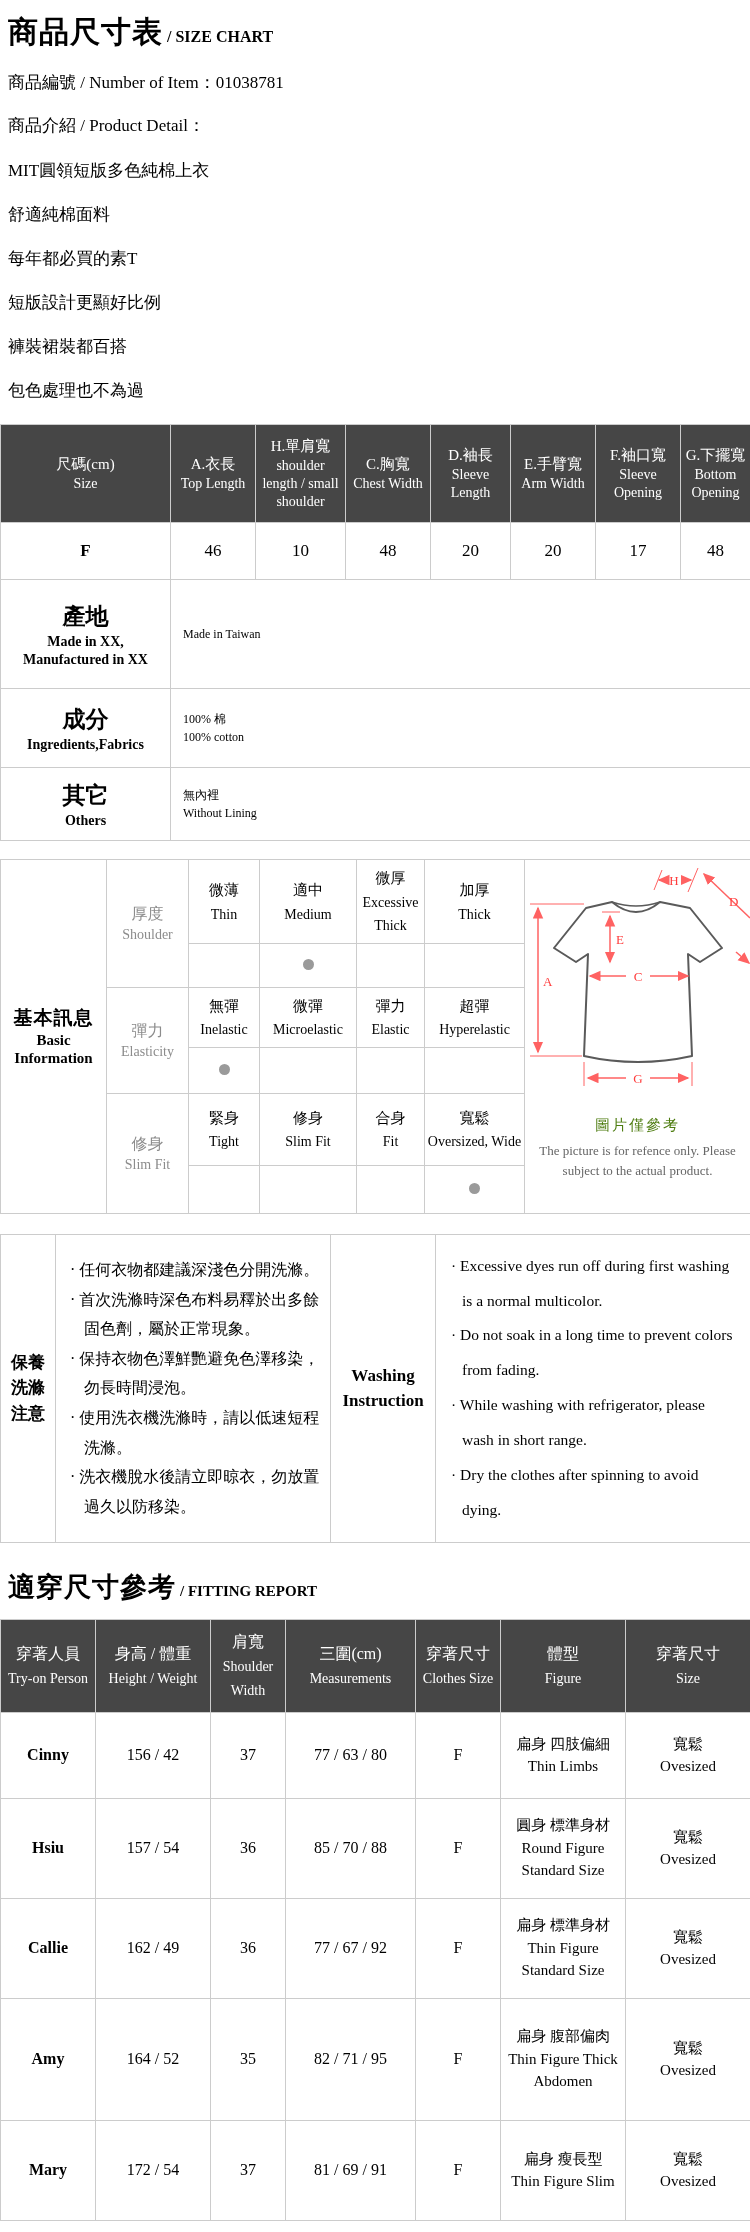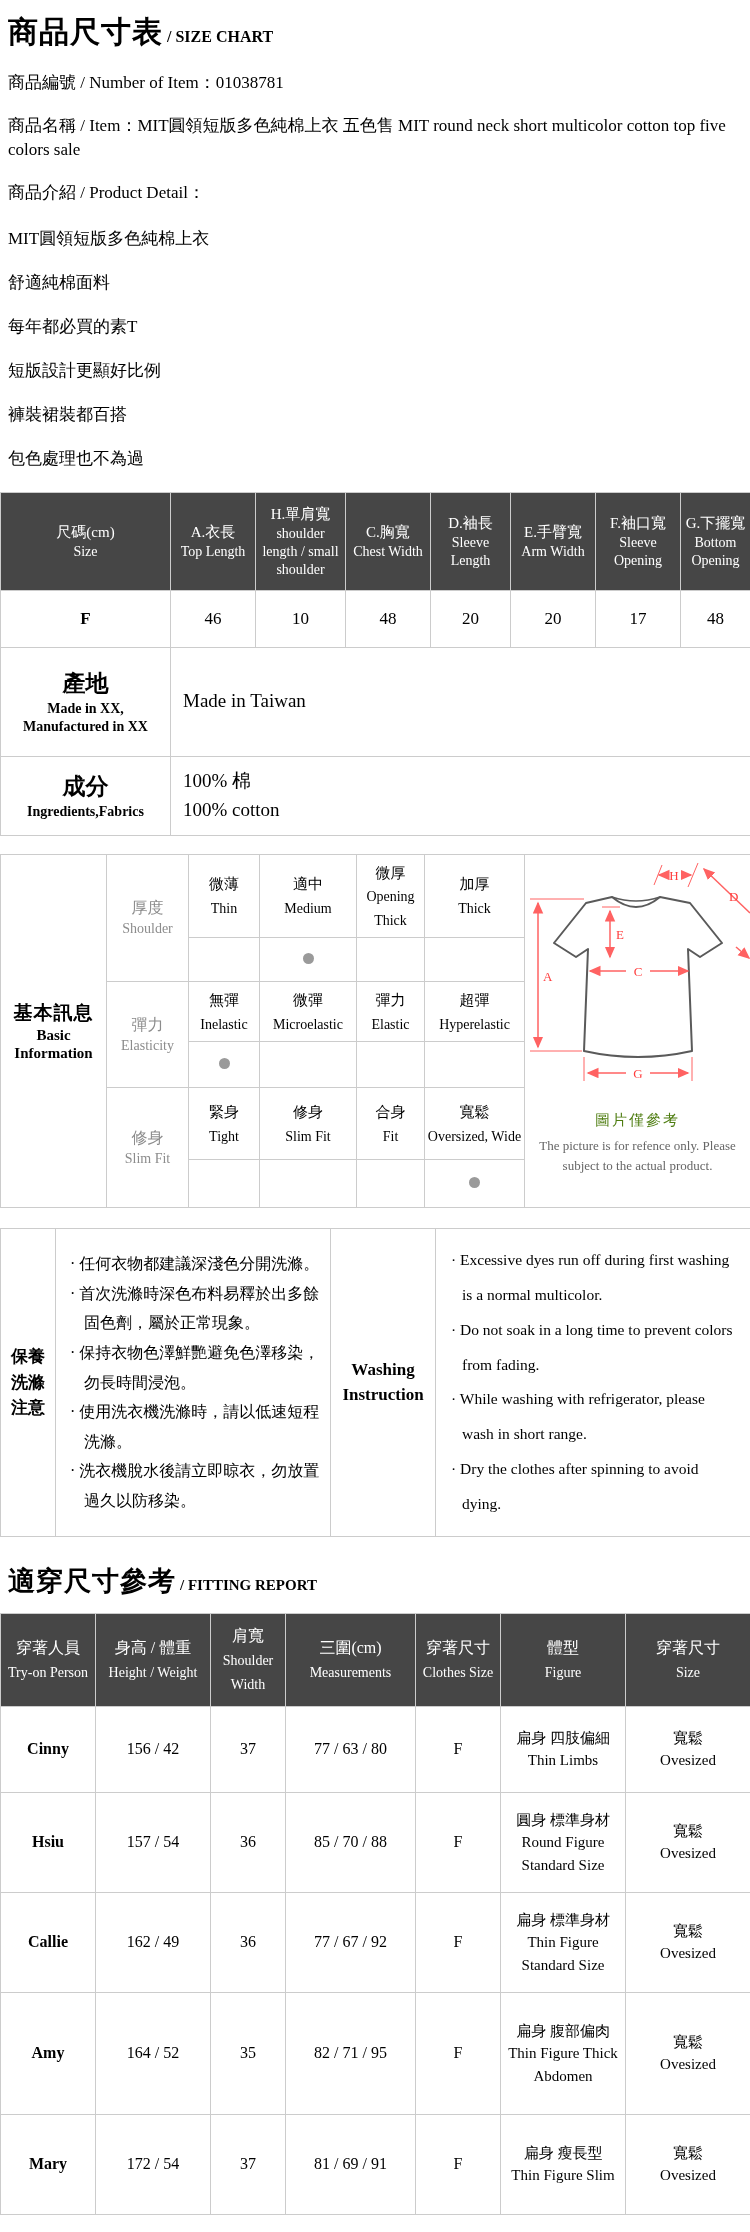--- a/index.html
+++ b/index.html
@@ -16,21 +16,21 @@
   .dark{background:#464646;color:#fff;}
   
   .size-table{margin-top:22px;}
   .size-table .hd{text-align:center;padding:12px 2px;}
   .size-table .hd .zh{font-size:15px;}
   .size-table .hd .en{font-size:14px;}
   .size-table .val{height:54px;text-align:center;font-size:17px;}
   .ilabel{text-align:center;font-weight:bold;padding:8px 2px;}
   .ilabel .zh{font-size:23px;}
   .ilabel .en{font-size:14px;}
-  .ival{font-size:19px;padding:8px 12px;line-height:1.5;}
+  .ival{font-size:12px;padding:8px 12px;line-height:1.5;}
   .h-made{height:92px;} .h-fab{height:62px;} .h-oth{height:56px;}
   
   .basic-table{margin-top:18px;}
   .bi-title{text-align:center;font-weight:bold;}
   .bi-title .zh{font-size:19px;letter-spacing:1px;}
   .bi-title .en{font-size:15px;}
   .bi-label{text-align:center;color:#8c8c8c;}
   .bi-label .zh{font-size:16px;}
   .bi-label .en{font-size:14px;}
   .opt{text-align:center;padding:6px 2px;line-height:1.45;}
@@ -66,23 +66,20 @@
 </head>
 <body>
 
 <div class="header-block">
   <div>
     <span class="page-title">商品尺寸表</span>
     <span class="page-title-en">/ SIZE CHART</span>
   </div>
   <div class="info-line">
     <span>商品編號 / Number of Item：</span><span>01038781</span>
-  </div>
-  <div class="info-line">
-    <span>商品名稱 / Item：</span><span>MIT圓領短版多色純棉上衣 五色售 MIT round neck short multicolor cotton top five colors sale</span>
   </div>
   <div class="info-line">商品介紹 / Product Detail：</div>
   <div class="detail-line">MIT圓領短版多色純棉上衣</div>
   <div class="detail-line">舒適純棉面料</div>
   <div class="detail-line">每年都必買的素T</div>
   <div class="detail-line">短版設計更顯好比例</div>
   <div class="detail-line">褲裝裙裝都百搭</div>
   <div class="detail-line">包色處理也不為過</div>
 </div>
 
@@ -119,40 +116,44 @@
     <td class="val">48</td>
   </tr>
   <tr>
     <td class="ilabel h-made"><span class="zh">產地</span><br><span class="en">Made in XX, Manufactured in XX</span></td>
     <td class="ival" colspan="7">Made in Taiwan</td>
   </tr>
   <tr>
     <td class="ilabel h-fab"><span class="zh">成分</span><br><span class="en">Ingredients,Fabrics</span></td>
     <td class="ival" colspan="7"><span>100% 棉</span><br><span>100% cotton</span></td>
   </tr>
+  <tr>
+    <td class="ilabel h-oth"><span class="zh">其它</span><br><span class="en">Others</span></td>
+    <td class="ival" colspan="7"><span>無內裡</span><br><span>Without Lining</span></td>
+  </tr>
 </tbody>
   </table>
 
 <table class="basic-table">
   <colgroup>
     <col style="width:106px">
       <col style="width:82px">
       <col style="width:71px">
       <col style="width:97px">
     <col style="width:68px">
       <col style="width:100px">
       <col style="width:226px">
   </colgroup>
   <tbody>
       <tr class="r-lab1">
     <td rowspan="6" class="bi-title"><span class="zh">基本訊息</span><br><span class="en">Basic Information</span></td>
     <td rowspan="2" class="bi-label"><span class="zh">厚度</span><br><span class="en">Shoulder</span></td>
     <td class="opt"><span class="zh">微薄</span><br><span class="en">Thin</span></td>
     <td class="opt"><span class="zh">適中</span><br><span class="en">Medium</span></td>
-    <td class="opt"><span class="zh">微厚</span><br><span class="en">Opening Thick</span></td>
+    <td class="opt"><span class="zh">微厚</span><br><span class="en">Excessive Thick</span></td>
     <td class="opt"><span class="zh">加厚</span><br><span class="en">Thick</span></td>
     <td rowspan="6" class="diagram-cell">
       <svg width="224" height="240" viewBox="0 0 224 240">
         <defs>
           <marker id="ar" markerWidth="9" markerHeight="9" refX="7" refY="3.5" orient="auto-start-reverse">
             <path d="M0,0 L8,3.5 L0,7 Z" fill="#ff6262"></path>
           </marker>
         </defs>
 
         <path d="M86,38 Q110,58 134,38 L164,44 L196,84 L174,98 L162,90 L166,192 Q112,204 58,192 L62,90 L50,98 L28,84 L60,44 Z" fill="none" stroke="#5a5a5a" stroke-width="2" stroke-linejoin="round"></path>

